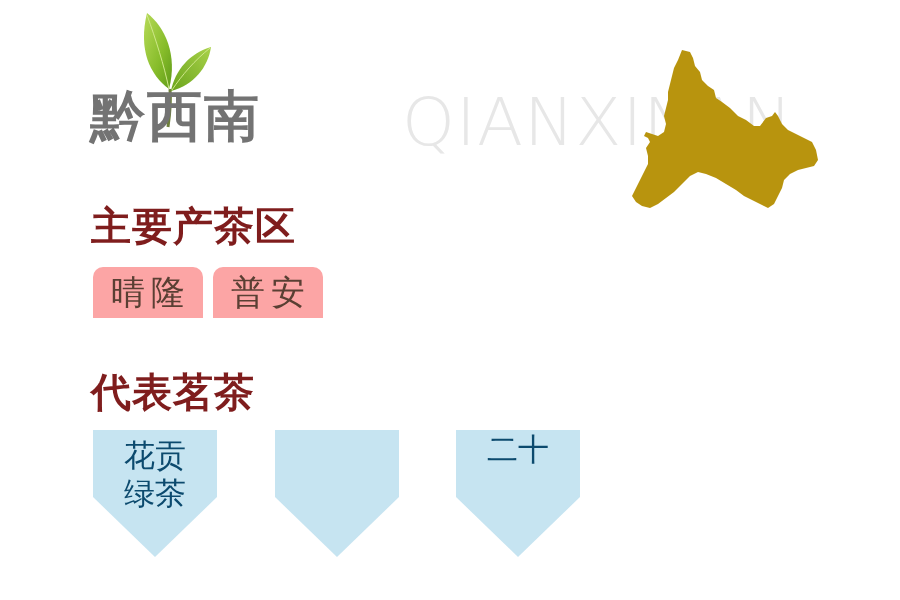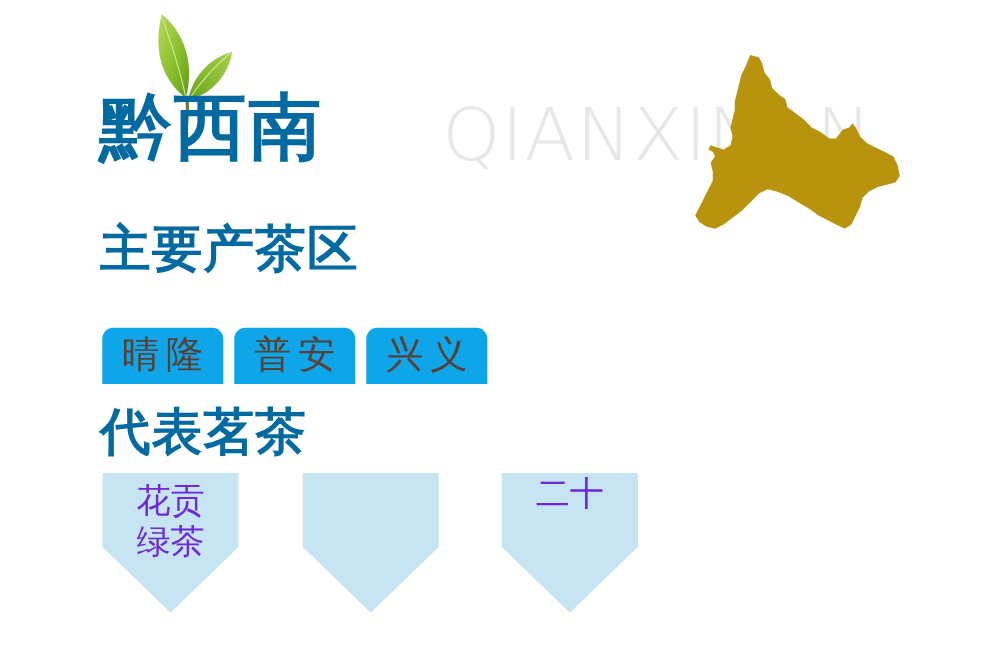--- a/index.html
+++ b/index.html
@@ -17,24 +17,24 @@
   .abs { position: absolute; }
 
   
   .leaves {
     left: 120px; top: 5px; width: 110px; height: 130px;
   }
 
   
   .title {
     left: 90px; top: 80px;
-    font-size: 66px;
+    font-size: 55px;
     line-height: 72px;
     font-weight: bold;
-    color: #0369a1;
+    color: #737373;
     letter-spacing: 2px;
     white-space: nowrap;
   }
 
   
   .pinyin {
     left: 402px; top: 88px;
     font-family: "DejaVu Sans", "Liberation Sans", sans-serif;
     font-size: 66px;
     line-height: 70px;
@@ -45,69 +45,68 @@
     -webkit-text-stroke: 0px;
     transform: scaleX(1.02);
     transform-origin: left top;
   }
   .map {
     left: 620px; top: 40px; width: 210px; height: 180px;
   }
 
   
   .section-heading {
-    font-size: 46px;
+    font-size: 40px;
     line-height: 40px;
     font-weight: bold;
-    color: #0369a1;
+    color: #7f1d1d;
     white-space: nowrap;
     letter-spacing: 1px;
   }
   .heading-regions { left: 91px; top: 206px; }
   .heading-teas { left: 91px; top: 372px; }
 
   
   .tag-row {
     left: 93px; top: 267px;
     display: flex;
     gap: 10px;
   }
   .tag {
     width: 110px;
     height: 51px;
-    background: #0ea5e9;
+    background: #fca5a5;
     border-radius: 10px 10px 0 0;
     display: flex;
     align-items: center;
     justify-content: center;
     color: #5a3f33;
     font-size: 34px;
     line-height: 51px;
     letter-spacing: 6px;
     padding-left: 6px;
     box-sizing: border-box;
     cursor: pointer;
-    margin-top: 31px;
   }
 
   
   .tea {
     top: 430px;
     width: 124px;
     height: 127px;
     cursor: pointer;
   }
   .tea svg {
     position: absolute; left: 0; top: 0;
   }
   .tea-label {
     position: absolute;
     left: 0; right: 0;
     text-align: center;
-    color: #6d28d9;
+    color: #0c4a6e;
     font-size: 31px;
     line-height: 38px;
   }
   .tea-1 { left: 93px; }
   .tea-2 { left: 275px; }
   .tea-3 { left: 456px; }
   .tea-1 .tea-label { top: 6px; }
   .tea-2 .tea-label { top: 19px; }
   .tea-3 .tea-label { top: 0px; }
   .line { display: block; }
@@ -156,21 +155,20 @@
       L658 136 L664 132 L666 124 L664 116 L666 108 L668 100 L668 92 L670 84 L672 76
       L674 68 L678 60 Z"></path>
   </svg>
 </div>
 
 <div class="abs section-heading heading-regions">主要产茶区</div>
 
 <div class="abs tag-row">
   <div class="tag">晴隆</div>
   <div class="tag">普安</div>
-  <div class="tag">兴义</div>
 </div>
 
 <div class="abs section-heading heading-teas">代表茗茶</div>
 
 <div class="abs tea tea-1">
   <svg width="124" height="127" viewBox="0 0 124 127">
     <path d="M0 0 H124 V67 L62 127 L0 67 Z" fill="#c6e4f1"></path>
   </svg>
   <div class="tea-label">
     <span class="line">花贡</span>

